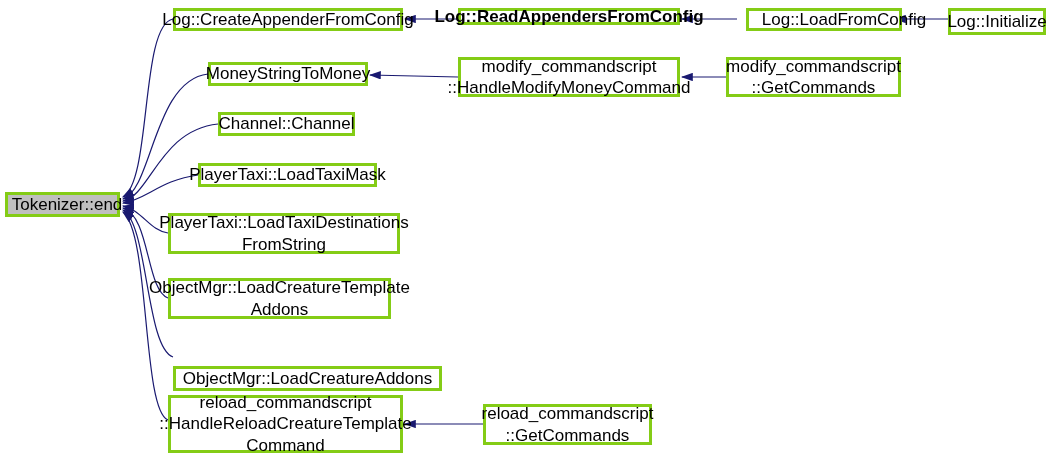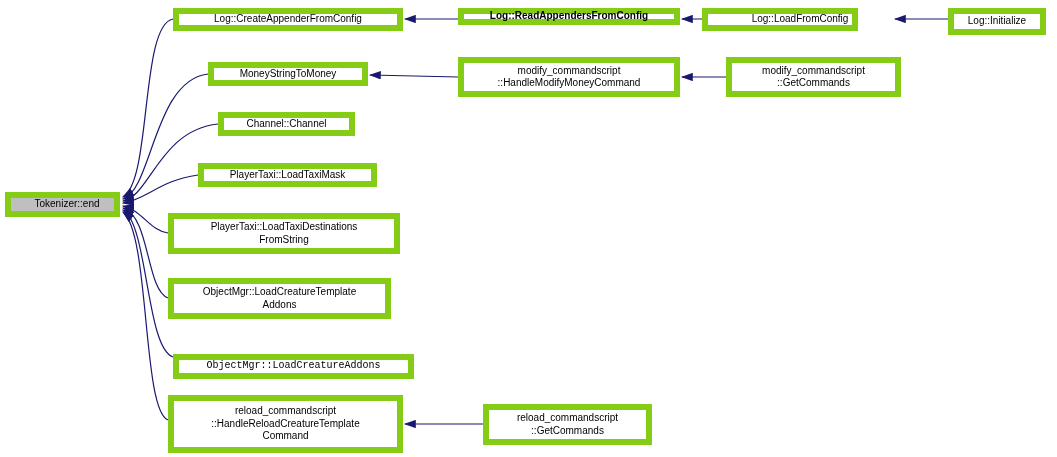--- a/index.html
+++ b/index.html
@@ -23,24 +23,24 @@
     height: 457px;
   }
   .edge-layer path.edge {
     fill: none;
     stroke: #191970;
     stroke-width: 1.2;
   }
   .node {
     position: absolute;
     box-sizing: border-box;
-    border: 6px solid #84cc16;
+    border: 3px solid #84cc16;
     background: #ffffff;
     color: #000000;
-    font-size: 10px;
+    font-size: 17px;
     line-height: 1.25;
     display: flex;
     align-items: center;
     justify-content: center;
     text-align: center;
     white-space: pre-line;
     cursor: pointer;
     padding: 0 4px;
   }
   .node.current {
@@ -77,21 +77,21 @@
     <path class="edge" d="M726,77 L682,77" marker-end="url(#arrow)"></path>
     <path class="edge" d="M483,424 L405,424" marker-end="url(#arrow)"></path>
   </svg>
 
   <div class="node current" style="left:5px; top:192px; width:115px; height:25px;">Tokenizer::end</div>
 
   <div class="node" style="left:173px; top:8px; width:230px; height:23px;">Log::CreateAppenderFromConfig</div>
 
   <div class="node" style="left:458px; top:8px; width:222px; height:17px;font-weight:bold;">Log::ReadAppendersFromConfig</div>
 
-  <div class="node" style="left:702px; top:8px; width:156px; height:23px;padding-left:44px;">Log::LoadFromConfig</div>
+  <div class="node" style="left:746px; top:8px; width:156px; height:23px;padding-left:44px;">Log::LoadFromConfig</div>
 
   <div class="node" style="left:948px; top:8px; width:98px; height:27px;">Log::Initialize</div>
 
   <div class="node" style="left:208px; top:62px; width:160px; height:24px;">MoneyStringToMoney</div>
 
   <div class="node" style="left:458px; top:57px; width:222px; height:40px;">modify_commandscript
 ::HandleModifyMoneyCommand</div>
 
   <div class="node" style="left:726px; top:57px; width:175px; height:40px;">modify_commandscript
 ::GetCommands</div>
@@ -99,21 +99,21 @@
   <div class="node" style="left:218px; top:112px; width:137px; height:24px;">Channel::Channel</div>
 
   <div class="node" style="left:198px; top:163px; width:179px; height:24px;">PlayerTaxi::LoadTaxiMask</div>
 
   <div class="node" style="left:168px; top:213px; width:232px; height:41px;">PlayerTaxi::LoadTaxiDestinations
 FromString</div>
 
   <div class="node" style="left:168px; top:278px; width:223px; height:41px;">ObjectMgr::LoadCreatureTemplate
 Addons</div>
 
-  <div class="node" style="left:173px; top:354px; width:241px; height:25px;font-family:Liberation Mono, monospace;">ObjectMgr::LoadCreatureAddons</div>
+  <div class="node" style="left:173px; top:366px; width:269px; height:25px;">ObjectMgr::LoadCreatureAddons</div>
 
   <div class="node" style="left:168px; top:395px; width:235px; height:58px;">reload_commandscript
 ::HandleReloadCreatureTemplate
 Command</div>
 
   <div class="node" style="left:483px; top:404px; width:169px; height:41px;">reload_commandscript
 ::GetCommands</div>
 
 </div>
 

